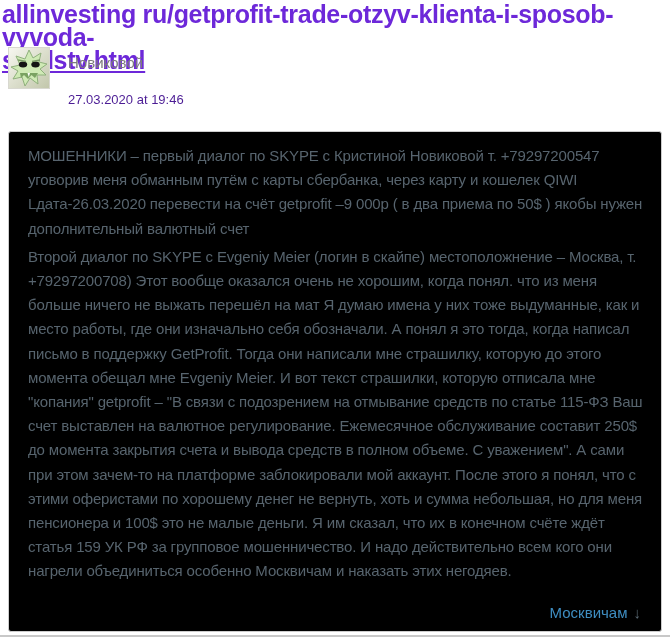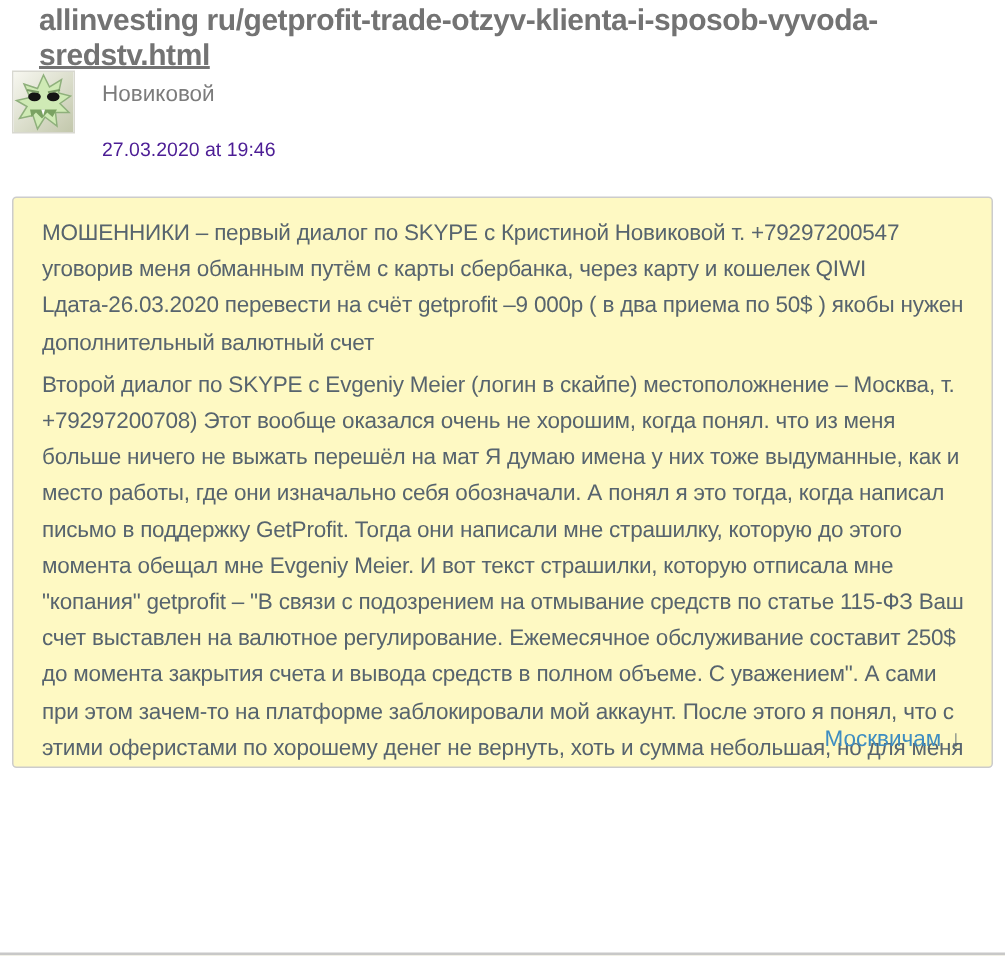--- a/index.html
+++ b/index.html
@@ -7,26 +7,25 @@
     width: 670px; height: 637px;
     background: #ffffff;
     font-family: "Liberation Sans", "DejaVu Sans", sans-serif;
     position: relative;
     overflow: hidden;
   }
   .page-title {
     position: absolute;
     left: 2px; top: 3px;
     width: 640px;
-    font-size: 20px;
+    font-size: 25px;
     font-weight: bold;
     line-height: 23px;
     letter-spacing: -0.3px;
-    color: #737373;
-    margin-left: 24px;
+    color: #6d28d9;
   }
   .page-title .u { text-decoration: underline; }
   .avatar {
     position: absolute;
     left: 8px; top: 47px;
     width: 42px; height: 42px;
     border: 1px solid #d8d8d0;
   }
   .author-name {
     position: absolute;
@@ -38,24 +37,24 @@
     position: absolute;
     left: 68px; top: 92px;
     font-size: 13px;
     color: #4c1d95;
     text-decoration: none;
     cursor: pointer;
   }
   .comment-box {
     position: absolute;
     left: 8px; top: 131px;
-    width: 654px; height: 381px;
+    width: 654px; height: 501px;
     border: 1px solid #cccccc;
     border-radius: 3px;
-    background: #fef9c3;
+    background: #000000;
     padding: 12px 18px 14px 19px;
     overflow: hidden;
   }
   .comment-text p {
     font-size: 15px;
     line-height: 24.2px;
     color: #57646e;
     letter-spacing: -0.15px;
     margin: 0;
   }

